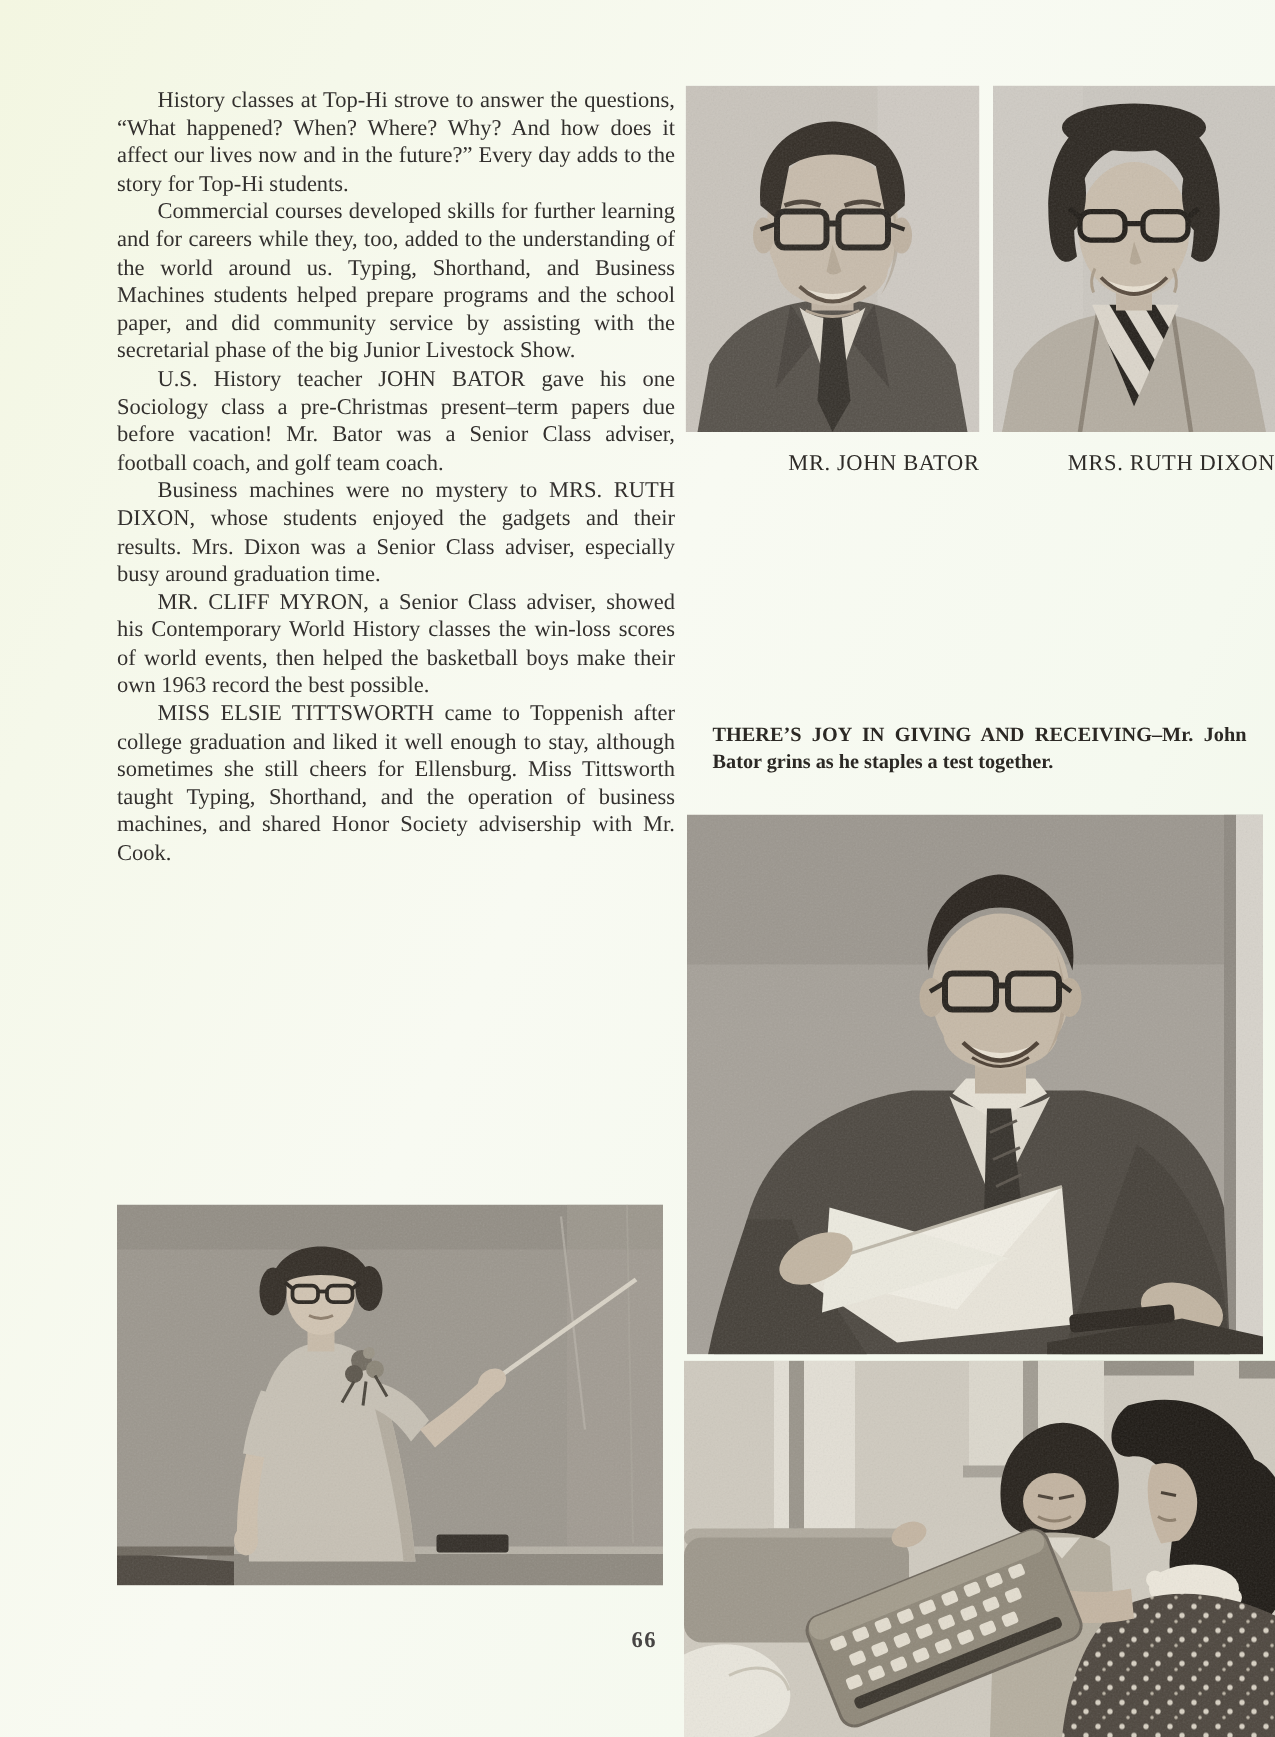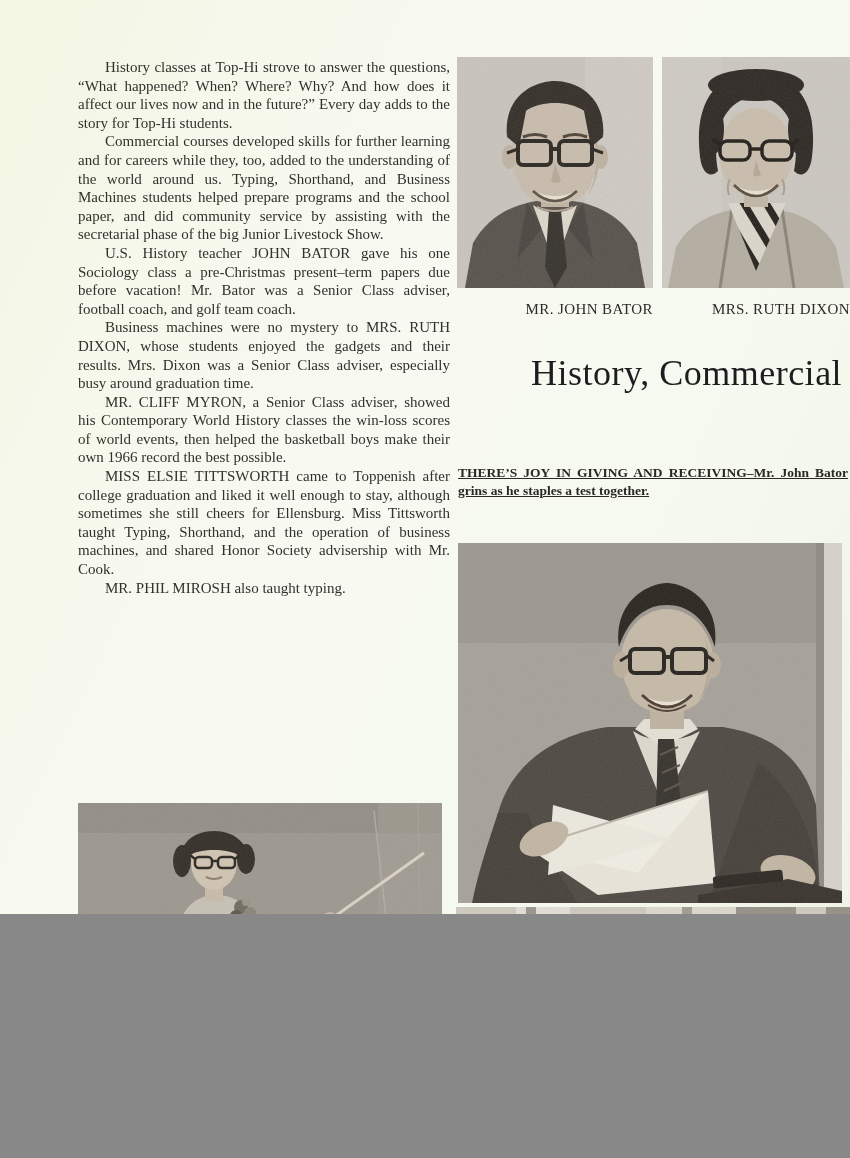--- a/index.html
+++ b/index.html
@@ -1,31 +1,31 @@
 <!DOCTYPE html>
 <html style="--paper: #f5f8ea; --ink: #33302e; --caption-ink: #2b2824;"><head>
 <meta charset="utf-8">
 <style>
   html,body{margin:0;padding:0;background:#888;}
   .page{
-    position:relative;width:850px;height:914px;overflow:hidden;
+    position:relative;width:850px;height:1158px;overflow:hidden;
     background:linear-gradient(115deg,#f3f6e1 0%,#f5f8ea 18%,#f8faf2 45%,#f5f9ef 72%,#eff4e7 100%);
     font-family:"Liberation Serif","DejaVu Serif",serif;
     color:var(--ink,#33302e);
   }
   .body-text{
     position:absolute;left:78px;top:58px;width:372px;
     font-size:15px;line-height:18.6px;text-align:justify;
   }
   .body-text p{margin:0;text-indent:27px;}
   .caption{
     font-size:13.5px;line-height:17.5px;font-weight:bold;
     color:var(--caption-ink,#2b2824);text-align:justify;
   }
-  .caption p{margin:0;text-decoration:underline;}
+  .caption p{margin:17px;}
   .caption-left{position:absolute;left:78px;top:760px;width:372px;}
   .caption-right{position:absolute;left:458px;top:464px;width:390px;}
   .photo{position:absolute;margin:0;padding:0;overflow:hidden;}
   .photo svg{display:block;width:100%;height:100%;}
   .photo-tittsworth{left:78px;top:803px;width:364px;height:254px;}
   .photo-bator{left:457px;top:57px;width:196px;height:231px;}
   .photo-dixon{left:662px;top:57px;width:188px;height:231px;}
   .photo-stapler{left:458px;top:543px;width:384px;height:360px;}
   .photo-students{left:456px;top:907px;width:394px;height:251px;}
   .portrait-label{
@@ -33,21 +33,21 @@
     text-align:right;color:#2e2b28;
   }
   .label-bator{left:457px;width:196px;}
   .label-dixon{left:662px;width:188px;}
   .section-heading{
     position:absolute;left:531px;top:352px;margin:0;
     font-size:36px;font-weight:normal;letter-spacing:.5px;color:#1d1c1e;
     white-space:nowrap;
   }
   .page-number{
-    position:absolute;left:408px;top:1086px;width:30px;text-align:center;
+    position:absolute;left:408px;top:1086px;width:30px;text-align:right;
     font-size:15px;font-weight:bold;color:#474544;letter-spacing:1px;
   }
 </style>
 </head>
 <body>
 
 <div class="page">
 
   <svg width="0" height="0" style="position:absolute" aria-hidden="true">
     <defs>
@@ -56,23 +56,22 @@
         <feColorMatrix type="saturate" values="0"></feColorMatrix>
       </filter>
     </defs>
   </svg>
 
   <section class="body-text">
     <p>History classes at Top-Hi strove to answer the questions, “What happened? When? Where? Why? And how does it affect our lives now and in the future?” Every day adds to the story for Top-Hi students.</p>
     <p>Commercial courses developed skills for further learning and for careers while they, too, added to the understanding of the world around us. Typing, Shorthand, and Business Machines students helped prepare programs and the school paper, and did community service by assisting with the secretarial phase of the big Junior Livestock Show.</p>
     <p>U.S. History teacher JOHN BATOR gave his one Sociology class a pre-Christmas present–term papers due before vacation! Mr. Bator was a Senior Class adviser, football coach, and golf team coach.</p>
     <p>Business machines were no mystery to MRS. RUTH DIXON, whose students enjoyed the gadgets and their results. Mrs. Dixon was a Senior Class adviser, especially busy around graduation time.</p>
-    <p>MR. CLIFF MYRON, a Senior Class adviser, showed his Contemporary World History classes the win-loss scores of world events, then helped the basketball boys make their own 1966 record the best possible.</p>
+    <p>MR. CLIFF MYRON, a Senior Class adviser, showed his Contemporary World History classes the win-loss scores of world events, then helped the basketball boys make their own 1963 record the best possible.</p>
     <p>MISS ELSIE TITTSWORTH came to Toppenish after college graduation and liked it well enough to stay, although sometimes she still cheers for Ellensburg. Miss Tittsworth taught Typing, Shorthand, and the operation of business machines, and shared Honor Society advisership with Mr. Cook.</p>
-    <p>MR. PHIL MIROSH also taught typing.</p>
   </section>
 
 
   <figure class="photo photo-tittsworth">
     <svg viewBox="0 0 364 254" preserveAspectRatio="none">
       <rect width="364" height="254" fill="#9c978e"></rect>
       <rect width="364" height="30" fill="#938e85"></rect>
       <rect x="300" width="64" height="254" fill="#a5a096" opacity="0.5"></rect>
       <line x1="296" y1="8" x2="312" y2="150" stroke="#b5b0a6" stroke-width="1.5" opacity="0.8"></line>
       <line x1="340" y1="0" x2="344" y2="226" stroke="#aaa59b" stroke-width="1.2" opacity="0.7"></line>
@@ -193,21 +192,20 @@
         <path d="M68,122 Q64,130 67,138" stroke="#ab9d8a" stroke-width="2" fill="none"></path>
         <path d="M120,122 Q124,130 121,138" stroke="#ab9d8a" stroke-width="2" fill="none"></path>
       </g>
       <rect width="188" height="231" filter="url(#grain)" opacity="0.14"></rect>
     </svg>
   </figure>
 
   <div class="portrait-label label-bator">MR. JOHN BATOR</div>
   <div class="portrait-label label-dixon">MRS. RUTH DIXON</div>
 
-  <h1 class="section-heading">History, Commercial</h1>
 
   <div class="caption caption-right">
     <p>THERE’S JOY IN GIVING AND RECEIVING–Mr. John Bator grins as he staples a test together.</p>
   </div>
 
   <figure class="photo photo-stapler">
     <svg viewBox="0 0 384 360" preserveAspectRatio="none">
       <rect width="384" height="360" fill="#a6a199"></rect>
       <rect width="384" height="100" fill="#9c978f"></rect>
       <rect x="366" width="18" height="360" fill="#d7d3cb"></rect>

